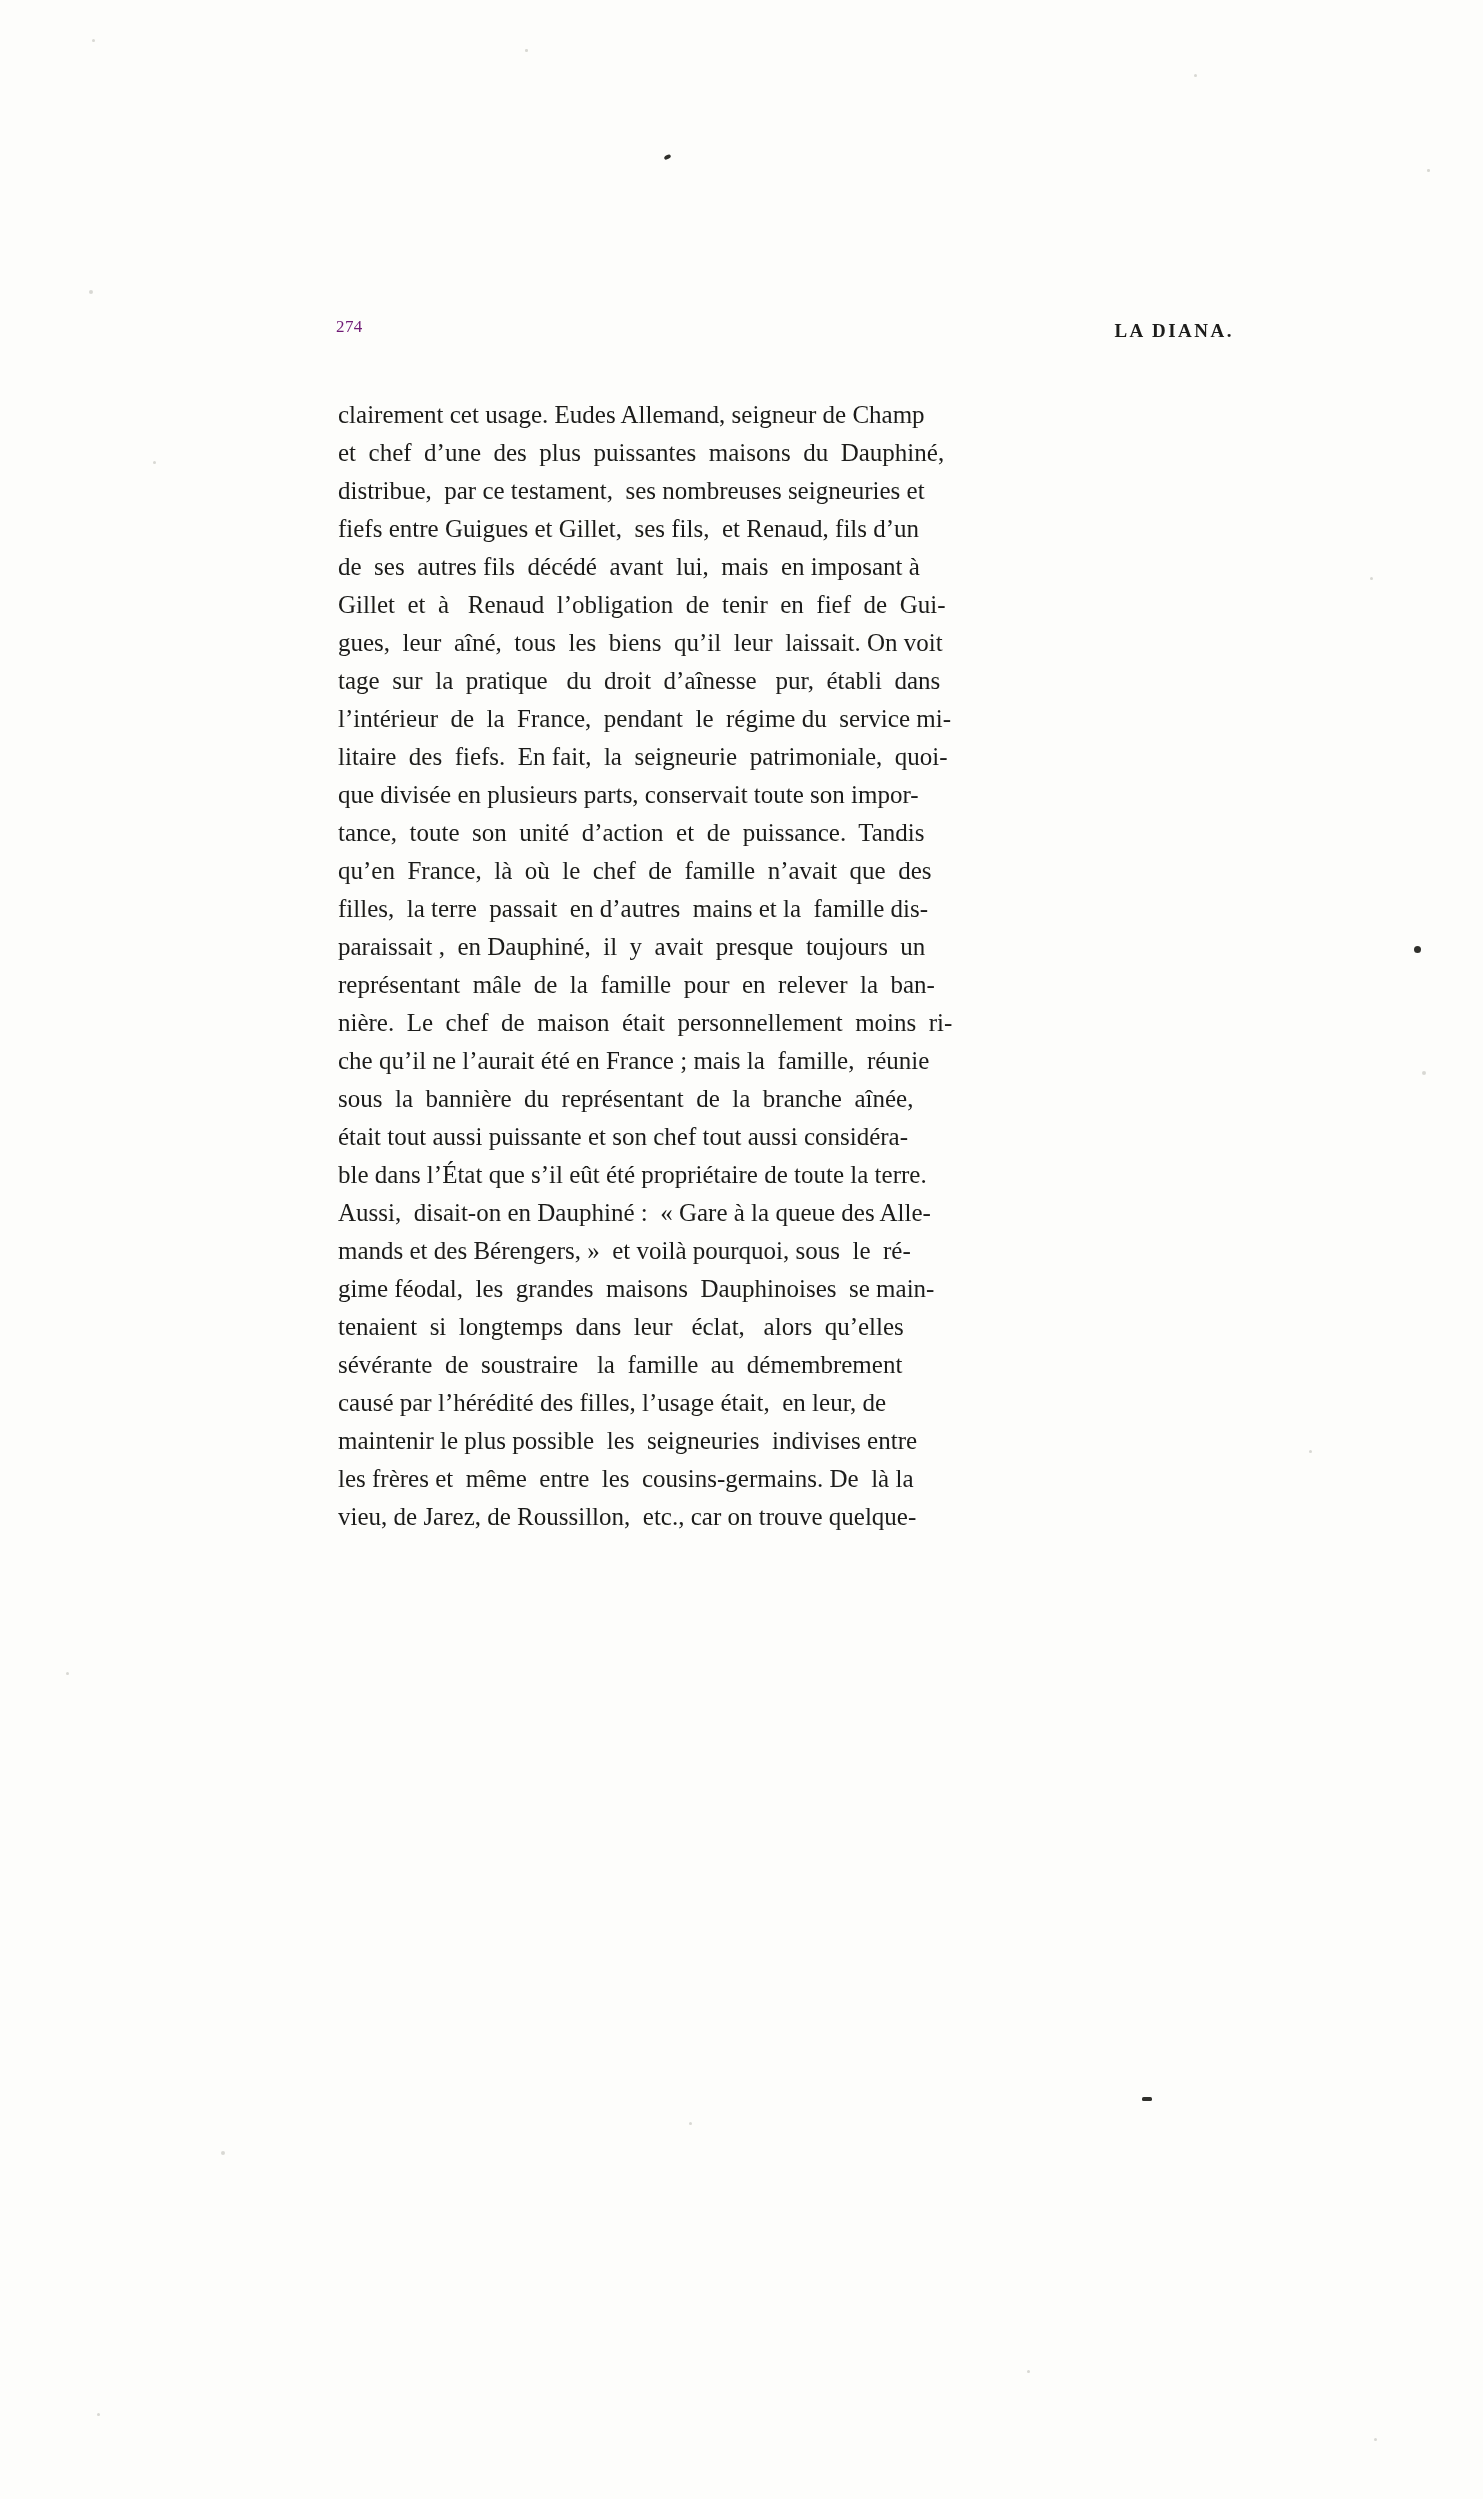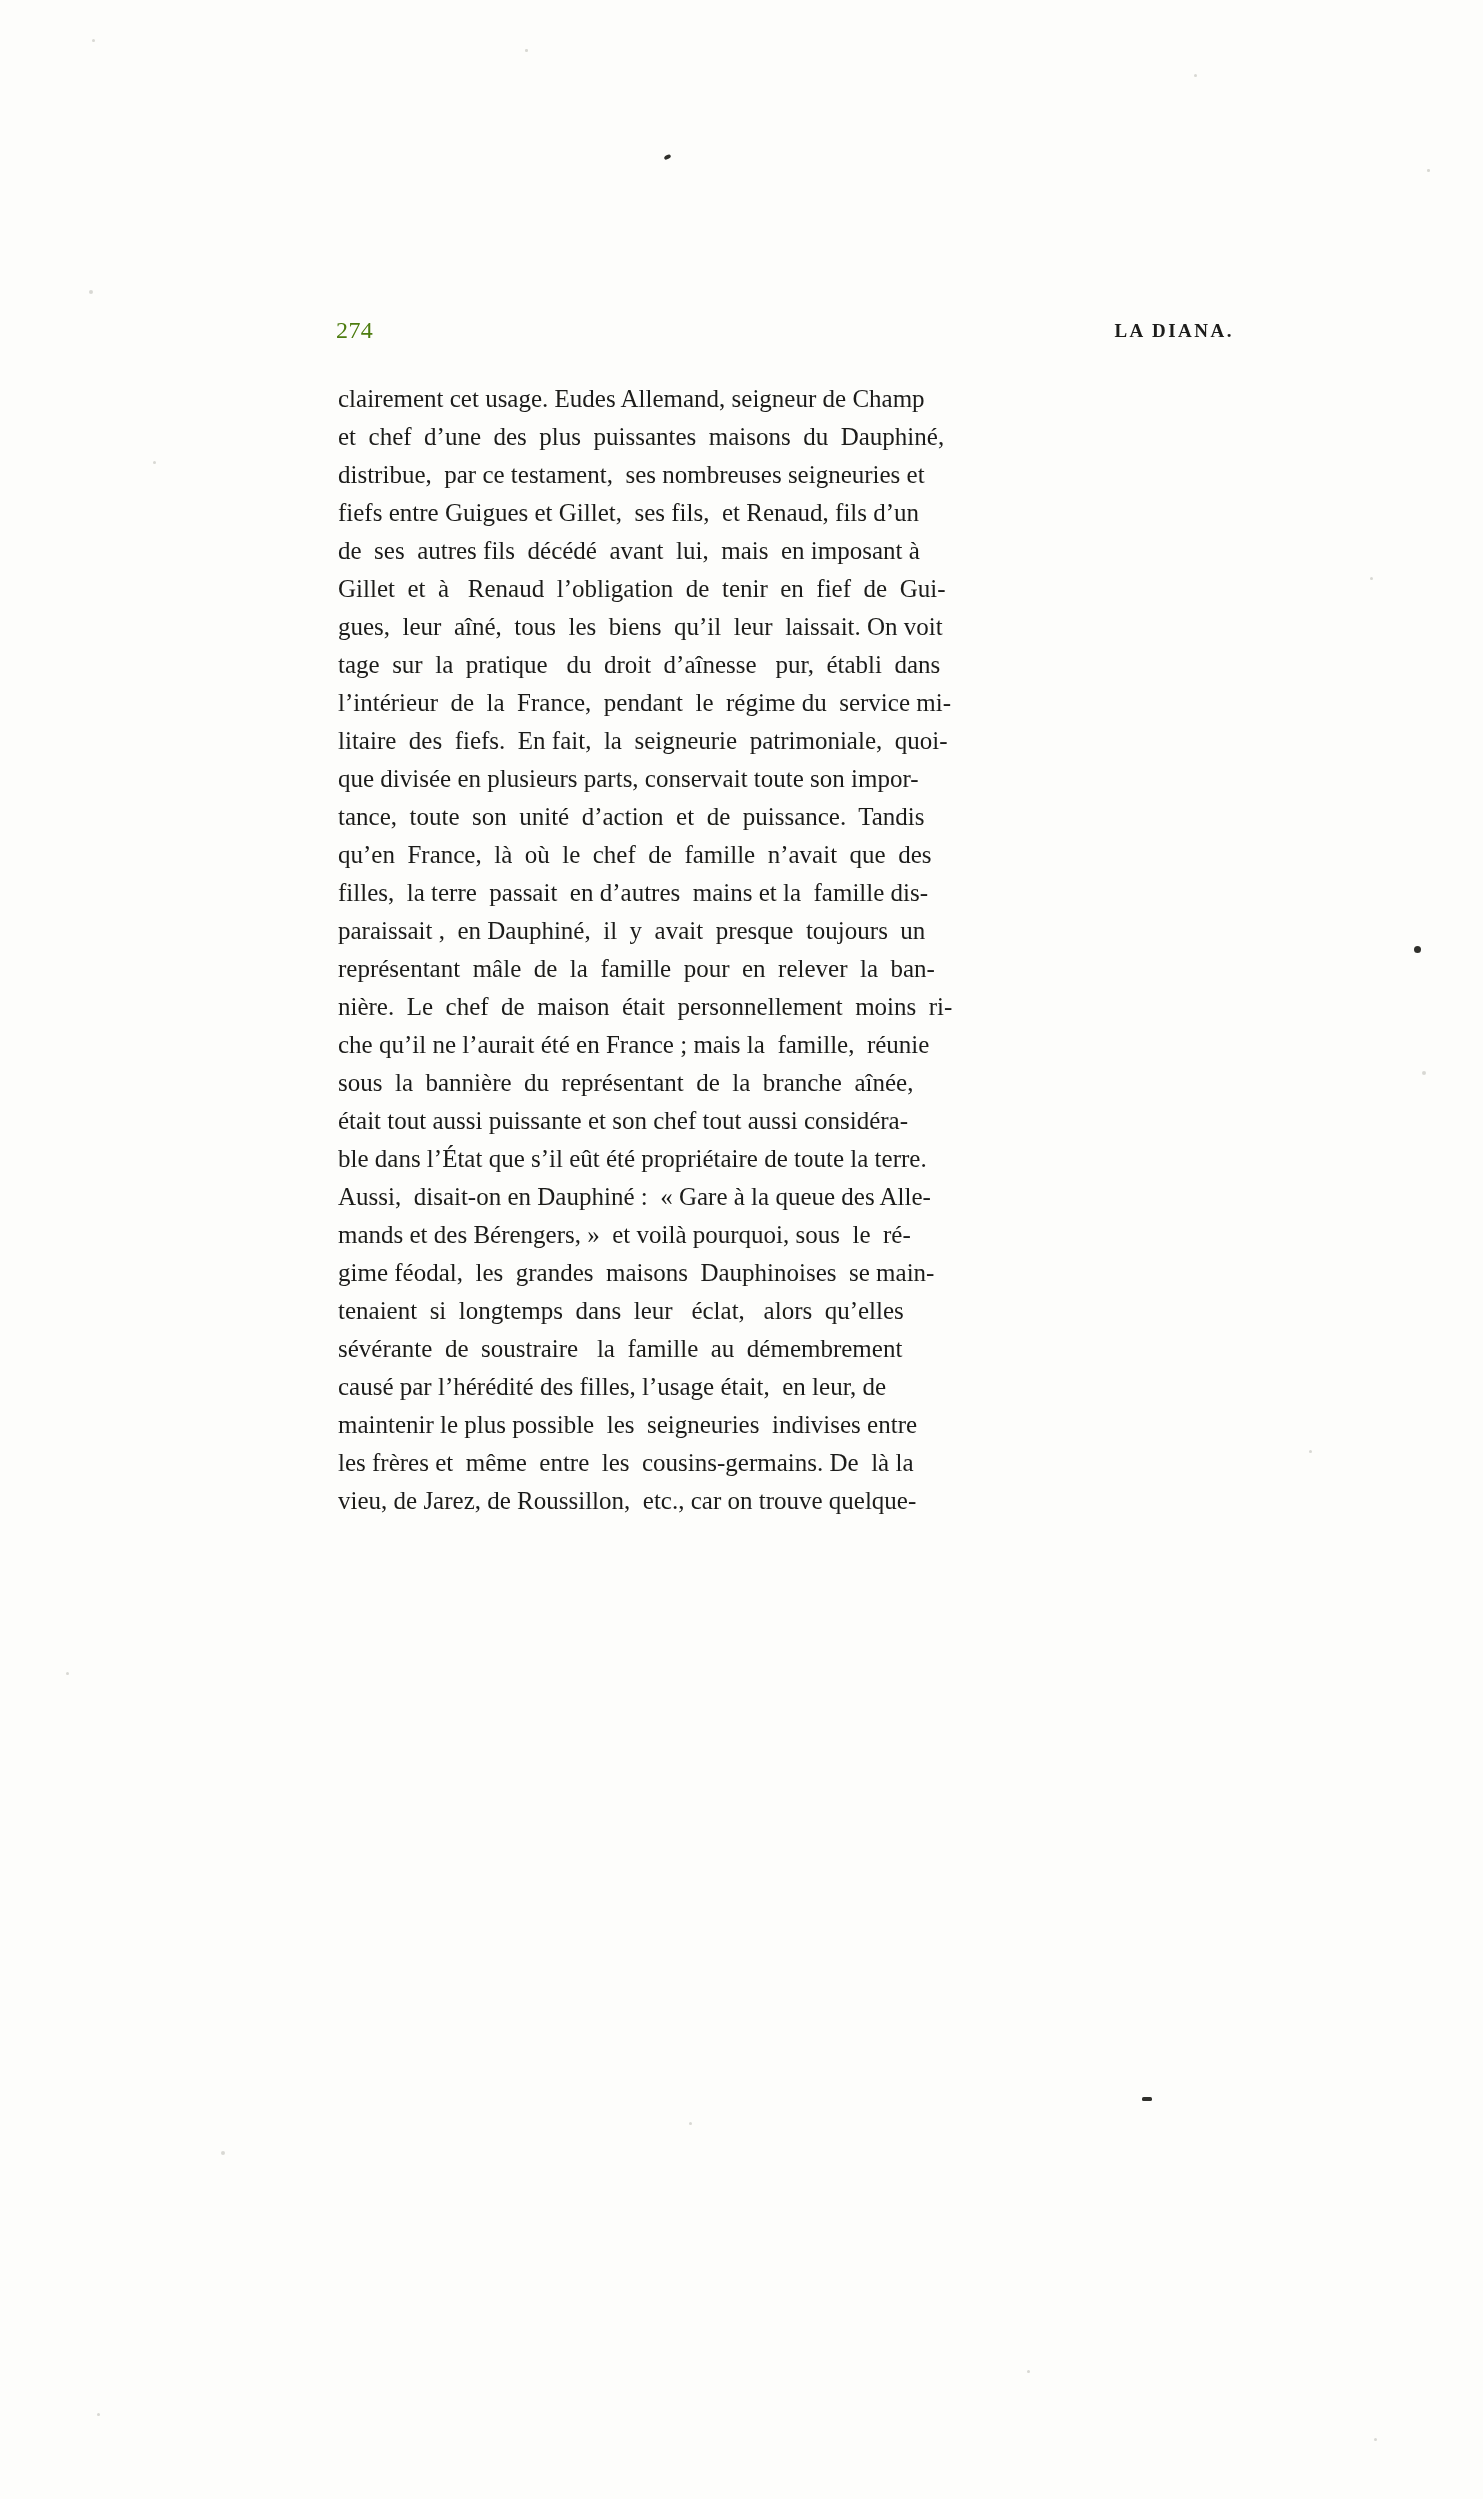--- a/index.html
+++ b/index.html
@@ -31,38 +31,38 @@
     position: absolute;
     top: 317px;
     left: 336px;
     width: 898px;
     height: 33px;
   }
   .folio {
     position: absolute;
     left: 0;
     top: 0;
-    font-size: 24px;
+    font-size: 17px;
     letter-spacing: 0.4px;
-    color: #4d7c0f;
+    color: #701a75;
   }
   .running-title {
     position: absolute;
     left: 0;
     top: 3.3px;
     width: 898px;
     text-align: right;
     font-size: 19px;
     letter-spacing: 2.5px;
     font-weight: 700;
     color: #1d1d1b;
   }
   .body-text {
     position: absolute;
-    top: 380px;
+    top: 396px;
     left: 338px;
     width: 898px;
   }
   .line {
     display: block;
     font-size: 25px;
     line-height: 38px;
     white-space: pre;
     color: #1c1c1a;
   }

